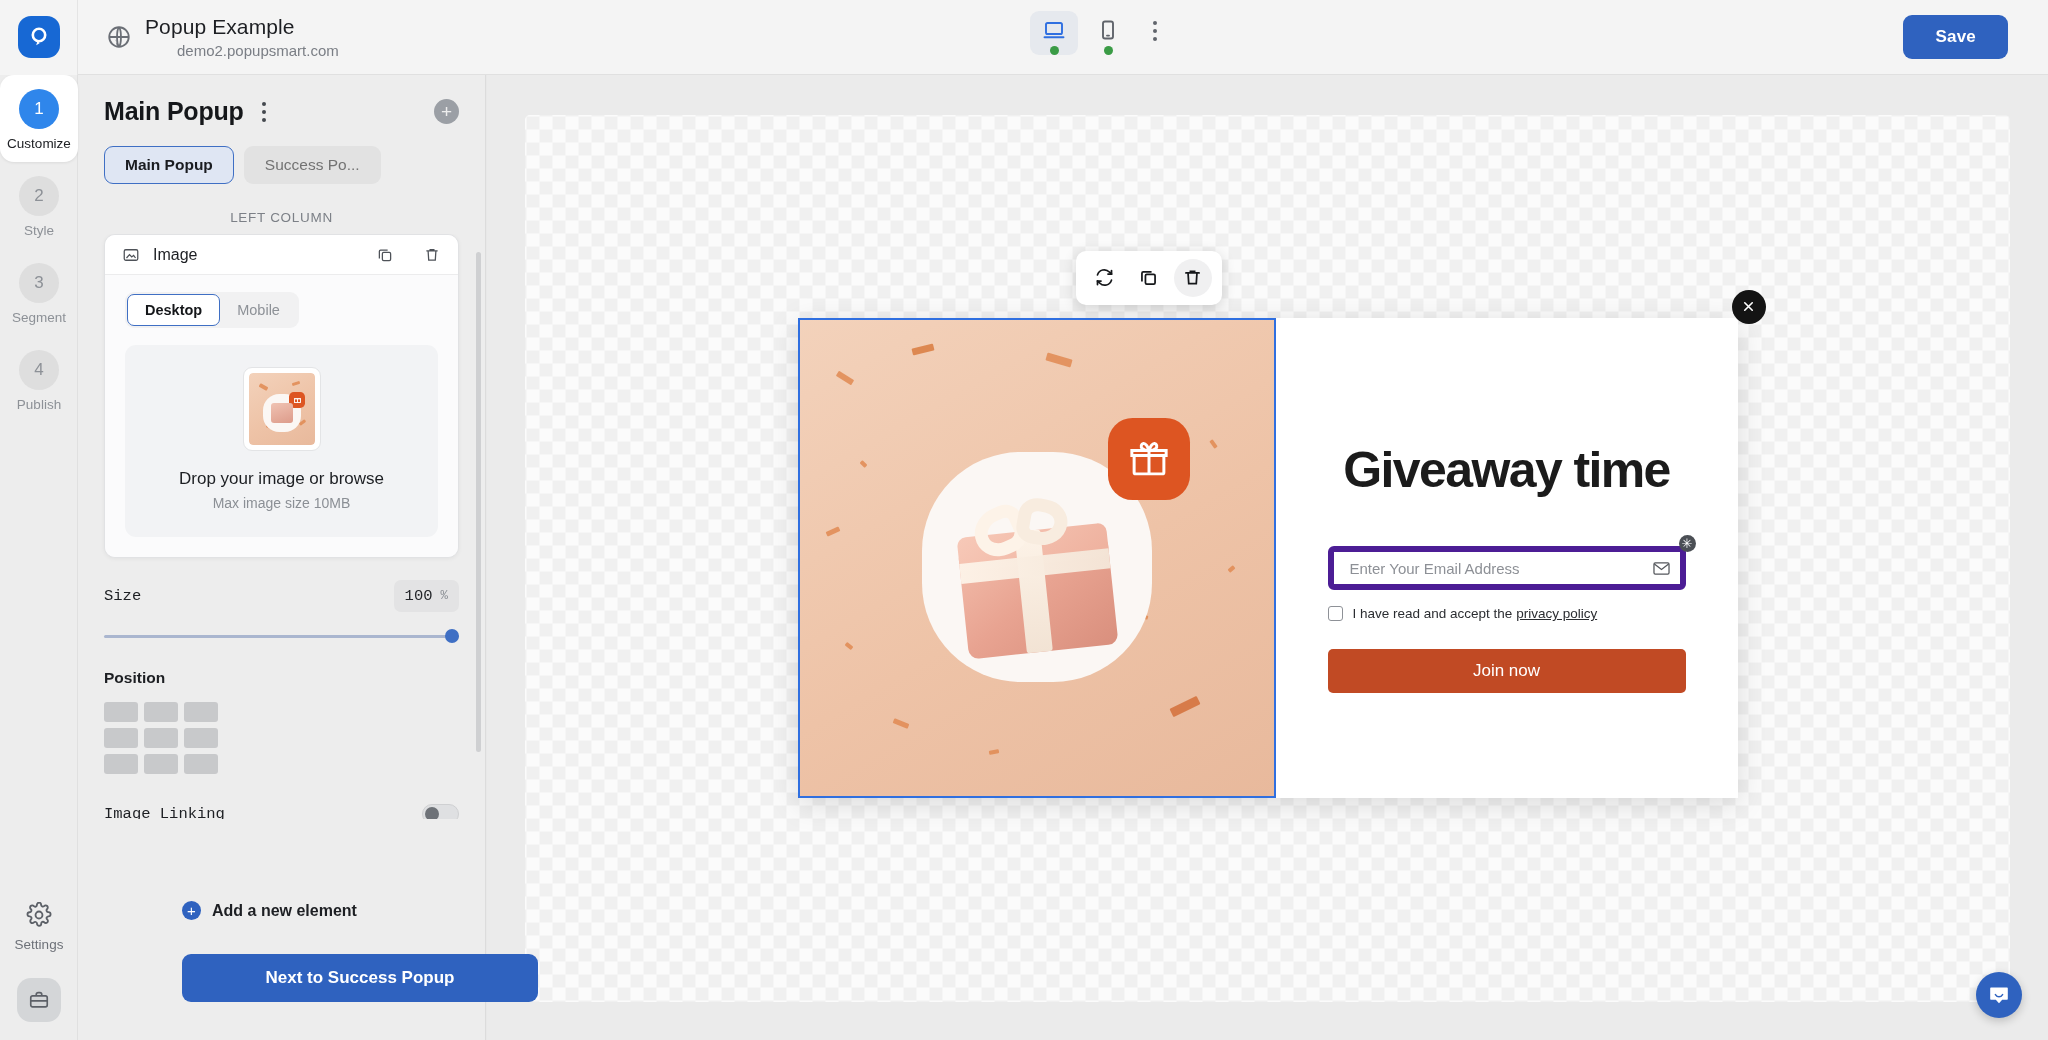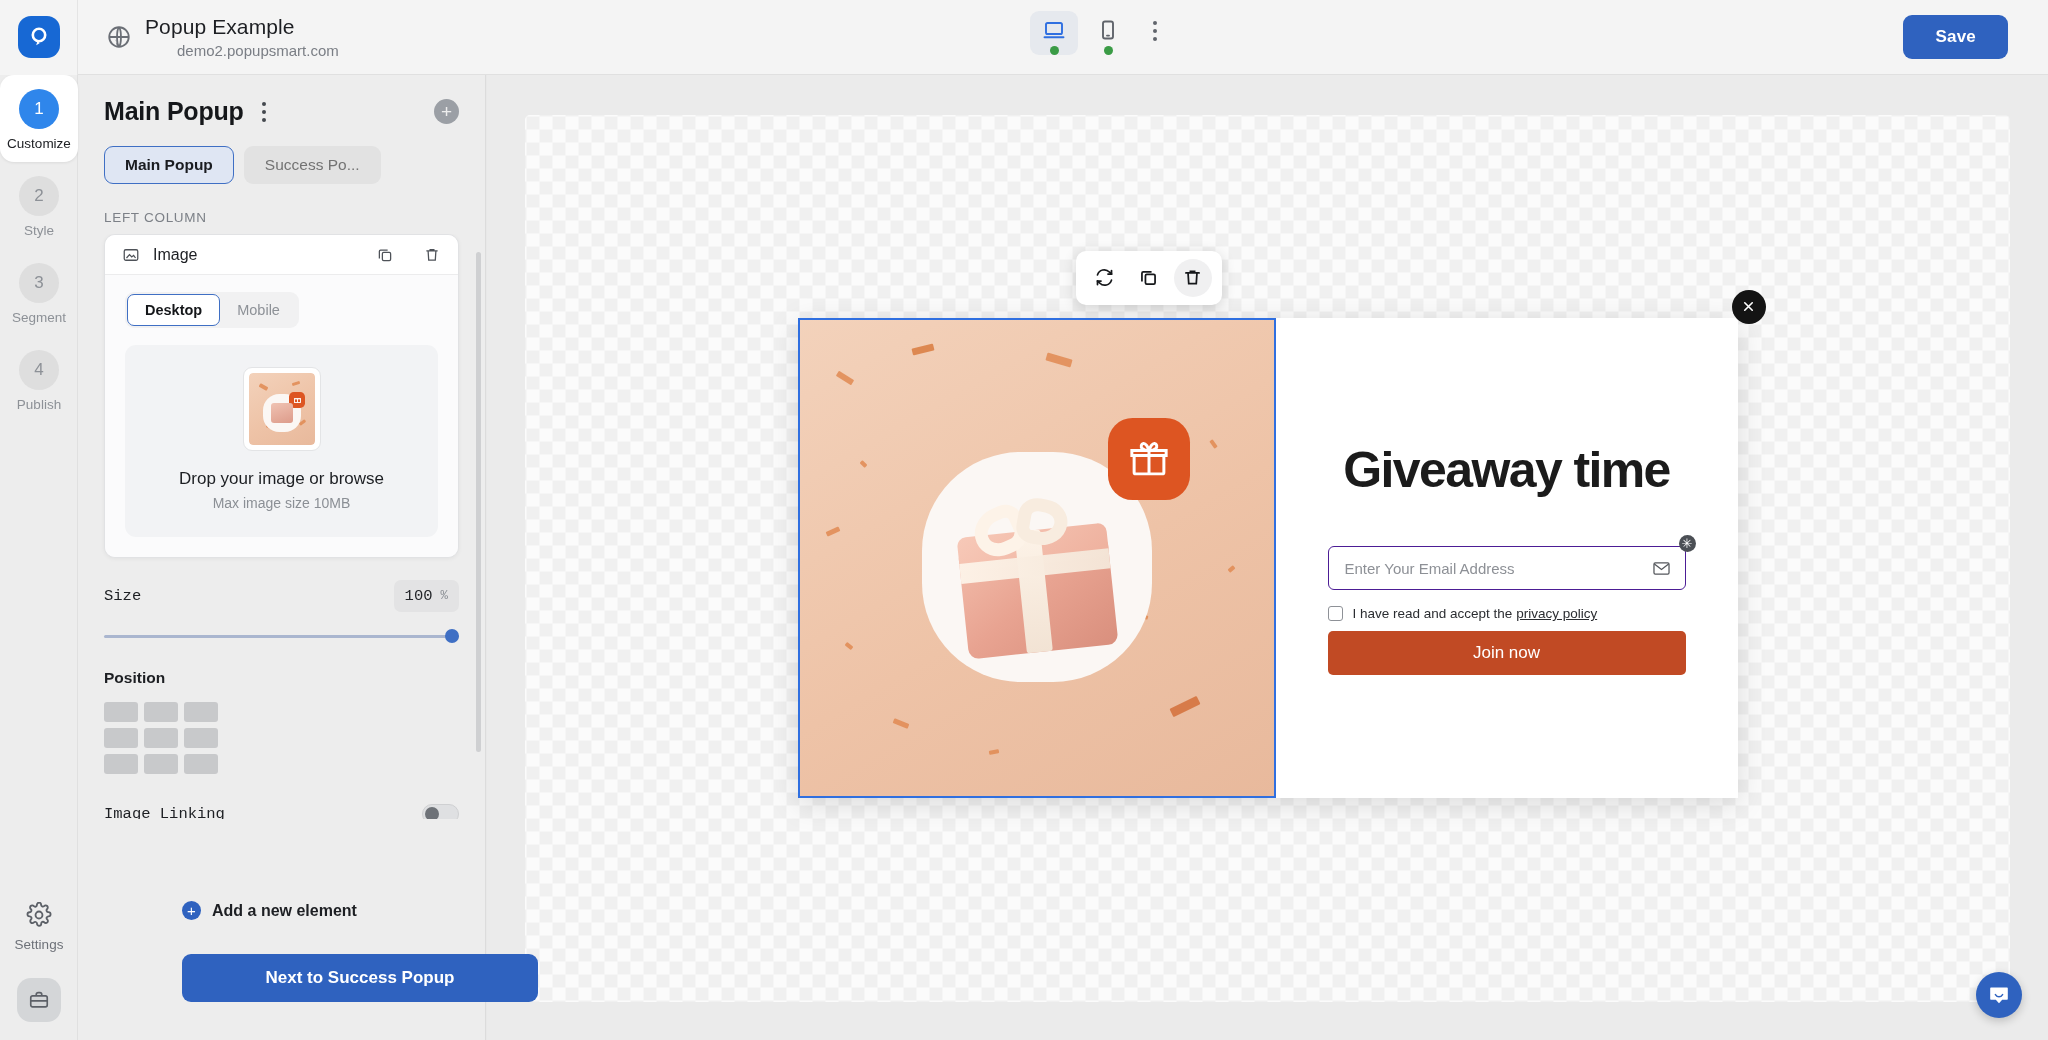--- a/index.html
+++ b/index.html
@@ -104,21 +104,21 @@
     color: #ededed; display: flex; align-items: center; justify-content: center;
     font-size: 19px; line-height: 1; cursor: pointer; font-weight: 400;
   }
   .tabs { display: flex; gap: 10px; padding: 20px 26px 0; }
   .tab {
     height: 38px; padding: 0 20px; border-radius: 9px; display: flex; align-items: center;
     font-size: 15.5px; cursor: pointer; background: #e2e2e2; color: #737373; border: 1px solid transparent;
   }
   .tab.active { background: #dfe6f3; border-color: #3f6fc4; color: #1a1c20; font-weight: 700; }
 
-  .col-label { padding: 26px 26px 9px; font-size: 13.5px; color: #7c8087; letter-spacing: .7px; }
+  .col-label { padding: 26px 26px 9px; font-size: 13.5px; color: #7c8087; letter-spacing: .7px; text-align: center; }
 
   .scroll-area { position: relative; height: 585px; overflow: hidden; }
   .elem-card {
     margin: 0 26px; background: #f7f7f8; border: 1px solid #e1e2e4; border-radius: 11px;
     box-shadow: 0 1px 4px rgba(0,0,0,.05); overflow: hidden;
   }
   .elem-head {
     height: 40px; padding: 0 17px; display: flex; align-items: center; gap: 13px;
     background: #ffffff; border-bottom: 1px solid #ececed;
   }
@@ -214,37 +214,37 @@
   .sel-frame { position: absolute; inset: 0; border: 2px solid #2f6fe0; z-index: 5; pointer-events: none; }
   .img-wrap { position: absolute; inset: 0; overflow: hidden; }
 
   .popup-right { flex: 1; position: relative; padding: 70px 52px 0; }
   .giveaway-title {
     font-size: 50px; font-weight: 700; color: #1b1b1b; letter-spacing: -1.6px; text-align: center;
     line-height: 1.05; margin-top: 56px;
   }
   .email-wrap { position: relative; margin-top: 50px; }
   .email-input {
-    width: 100%; height: 44px; border: 1px solid #4c1d95; border-radius: 6px; background: transparent;
+    width: 100%; height: 44px; border: 6px solid #4c1d95; border-radius: 6px; background: transparent;
     padding: 0 42px 0 16px; font-size: 15px; color: #4a4d52;
     font-family: "Liberation Sans", sans-serif; outline: none;
   }
   .email-input::placeholder { color: #8d9096; }
   .mail-icon { position: absolute; right: 15px; top: 13px; color: #54575c; }
   .req-badge {
     position: absolute; right: -10px; top: -11px; width: 17px; height: 17px; border-radius: 50%;
     background: #4b4f55; color: #fff; font-size: 13px; display: flex; align-items: center;
     justify-content: center; line-height: 1;
   }
   .consent { display: flex; align-items: center; gap: 10px; margin-top: 16px; }
   .checkbox { width: 15px; height: 15px; border: 1.5px solid #8e9197; border-radius: 3px; cursor: pointer; flex: none; }
   .consent-text { font-size: 13.5px; color: #2b2d31; }
   .consent-text a { color: #2b2d31; text-decoration: underline; }
   .join-btn {
-    width: 100%; height: 44px; margin-top: 10px; border: none; border-radius: 5px;
+    width: 100%; height: 44px; margin-top: 28px; border: none; border-radius: 5px;
     background: #c14a24; color: #fff; font-size: 17px; font-family: "Liberation Sans", sans-serif;
     cursor: pointer;
   }
   .close-btn {
     position: absolute; right: -28px; top: -28px; width: 34px; height: 34px; border-radius: 50%;
     background: #141414; color: #fff; display: flex; align-items: center; justify-content: center;
     cursor: pointer; z-index: 10;
   }
 
   .float-toolbar {

